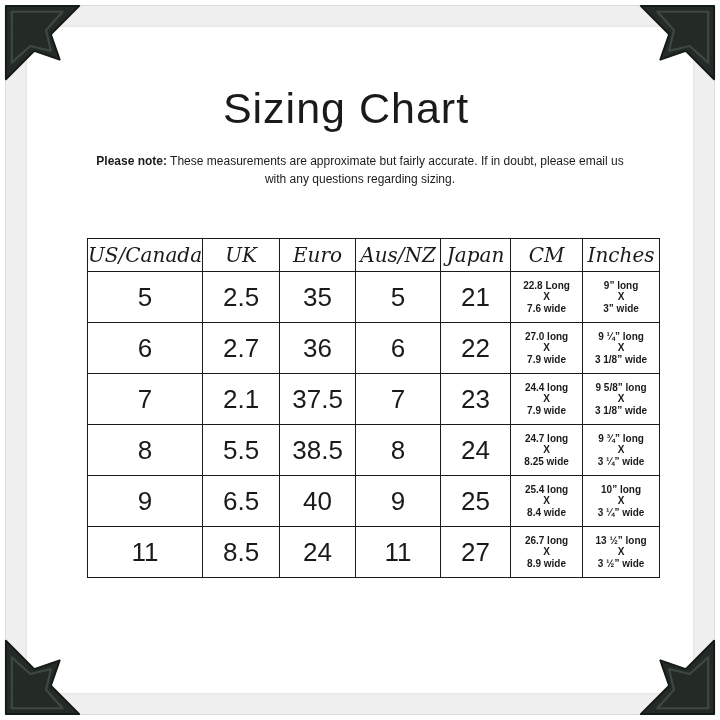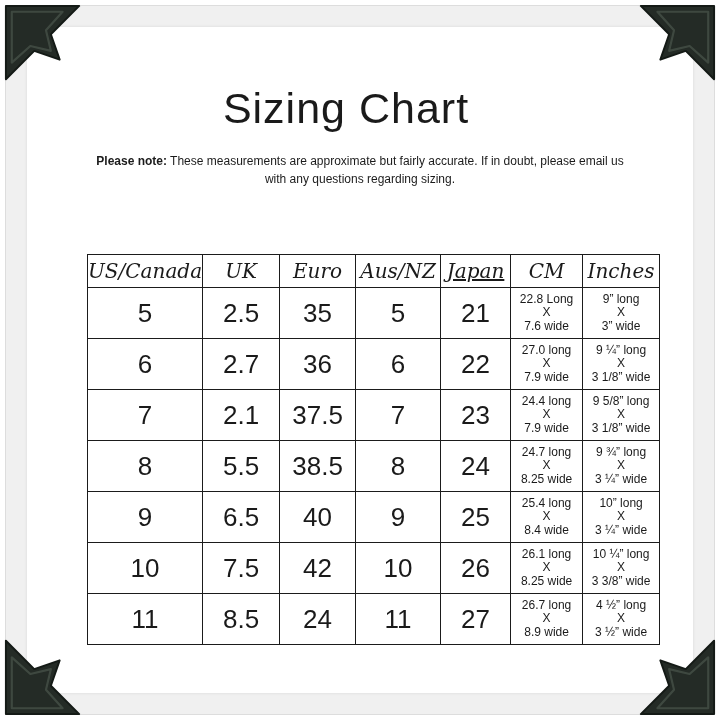--- a/index.html
+++ b/index.html
@@ -56,43 +56,42 @@
   }
   .note b { font-weight: bold; }
 
   table.sizing {
     position: absolute; left: 87px; top: 238px;
     border-collapse: collapse;
     table-layout: fixed;
     color: #1a1a1a;
     z-index: 2;
     background: #ffffff;
-    margin-top: 16px;
   }
   .sizing th, .sizing td {
     border: 1.5px solid #1b1b1b;
     text-align: center;
     vertical-align: middle;
     padding: 0;
     overflow: hidden;
   }
   .sizing th {
     height: 33px;
     font-family: "DejaVu Serif", serif;
     font-style: italic;
     font-weight: normal;
     font-size: 20px;
   }
   .sizing td { height: 51px; font-size: 26px; font-weight: normal; }
-  .sizing td.multi { font-size: 12px; line-height: 1.13; font-weight: normal; }
+  .sizing td.multi { font-size: 10px; line-height: 1.13; font-weight: bold; }
   .sizing th:nth-child(1) { width: 115px; }
   .sizing th:nth-child(2) { width: 77px; }
   .sizing th:nth-child(3) { width: 76px; }
   .sizing th:nth-child(4) { width: 85px; }
-  .sizing th:nth-child(5) { width: 70px; text-decoration: underline; }
+  .sizing th:nth-child(5) { width: 70px; }
   .sizing th:nth-child(6) { width: 72px; }
   .sizing th:nth-child(7) { width: 77px; }
 </style>
 </head>
 <body>
 
 <div class="mat"></div>
 <div class="card"></div>
 
 <svg class="corner tl" viewBox="0 0 88 88">
@@ -208,47 +207,30 @@
           <div>X</div>
           <div>8.4 wide</div>
         </td>
         <td class="multi">
           <div>10” long</div>
           <div>X</div>
           <div>3 ¼” wide</div>
         </td>
       </tr>
       <tr>
-        <td>10</td>
-        <td>7.5</td>
-        <td>42</td>
-        <td>10</td>
-        <td>26</td>
-        <td class="multi">
-          <div>26.1 long</div>
-          <div>X</div>
-          <div>8.25 wide</div>
-        </td>
-        <td class="multi">
-          <div>10 ¼” long</div>
-          <div>X</div>
-          <div>3 3/8” wide</div>
-        </td>
-      </tr>
-      <tr>
         <td>11</td>
         <td>8.5</td>
         <td>24</td>
         <td>11</td>
         <td>27</td>
         <td class="multi">
           <div>26.7 long</div>
           <div>X</div>
           <div>8.9 wide</div>
         </td>
         <td class="multi">
-          <div>4 ½” long</div>
+          <div>13 ½” long</div>
           <div>X</div>
           <div>3 ½” wide</div>
         </td>
       </tr>
     </tbody>
 </table>
 
 </body></html>

